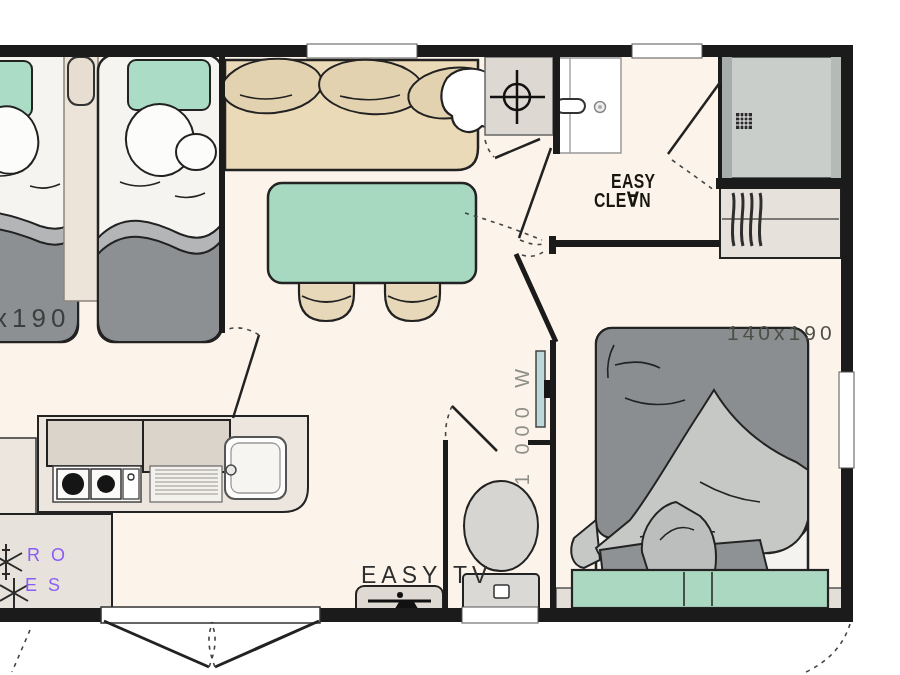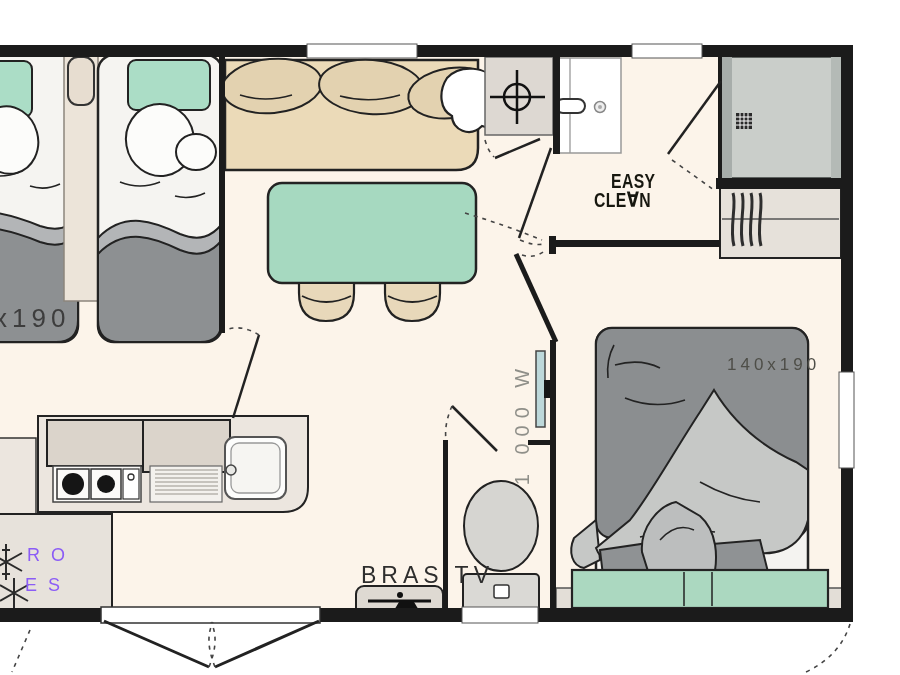--- a/index.html
+++ b/index.html
@@ -1,21 +1,21 @@
 <!DOCTYPE html>
 <html><head>
 <meta charset="utf-8">
 <style>
   html,body{margin:0;padding:0;background:#ffffff;}
   #stage{position:relative;width:900px;height:675px;background:#ffffff;overflow:hidden;
          font-family:"Liberation Sans","DejaVu Sans",sans-serif;}
   #plan-svg{position:absolute;left:0;top:0;}
   .lbl{position:absolute;color:#3a3a3a;white-space:nowrap;z-index:5;}
   .size-lbl{font-size:26px;letter-spacing:5px;color:#3d3d3d;}
-  .size-lbl-sm{font-size:17px;letter-spacing:4px;color:#4e4e48;margin-top:34px;}
+  .size-lbl-sm{font-size:21px;letter-spacing:4px;color:#4e4e48;}
   .easy{font-weight:bold;color:#17170f;font-size:21px;letter-spacing:.5px;
         transform:scaleX(.75);transform-origin:left top;line-height:1;}
   .heater-lbl{font-size:20px;letter-spacing:7px;color:#8f8f89;
         width:180px;text-align:center;transform:rotate(-90deg);transform-origin:center center;}
   .tv-lbl{font-size:23px;letter-spacing:5px;color:#2e2e2e;}
   .fridge-lbl{font-size:18px;letter-spacing:11px;color:#8b5cf6;line-height:1.05;}
 </style>
 </head>
 <body>
 
@@ -208,16 +208,16 @@
     <path d="M850,624 Q840,656 806,672"></path>
     <path d="M465,213 Q505,225 542,240"></path>
   </g>
 </svg>
 
   <div class="lbl size-lbl" style="left:-6px;top:303px;">x190</div>
   <div class="lbl size-lbl-sm" style="left:727px;top:321px;">140x190</div>
   <div class="lbl easy" style="left:611px;top:170px;">EASY</div>
   <div class="lbl easy" style="left:594px;top:189px;">CLE∀N</div>
   <div class="lbl heater-lbl" style="left:432px;top:412px;">1 000 W</div>
-  <div class="lbl tv-lbl" style="left:361px;top:562px;">BRAS TV</div>
+  <div class="lbl tv-lbl" style="left:361px;top:562px;">EASY TV</div>
   <div class="lbl fridge-lbl" style="left:27px;top:546px;">RO</div>
   <div class="lbl fridge-lbl" style="left:25px;top:570px;margin-top:6px;">ES</div>
 </div>
 
 </body></html>

